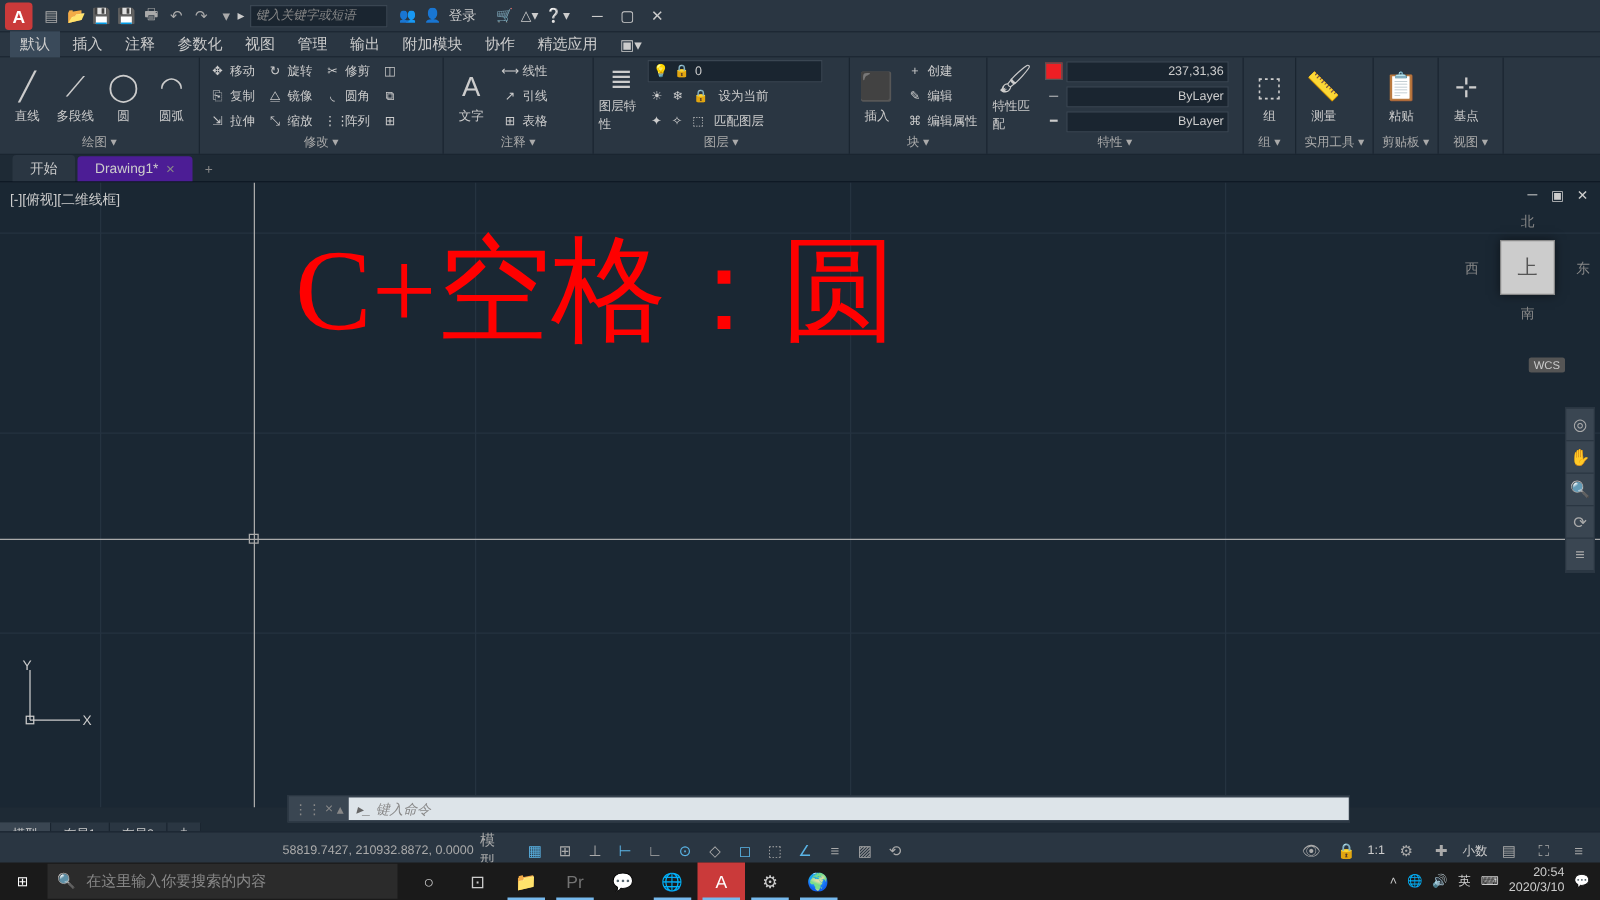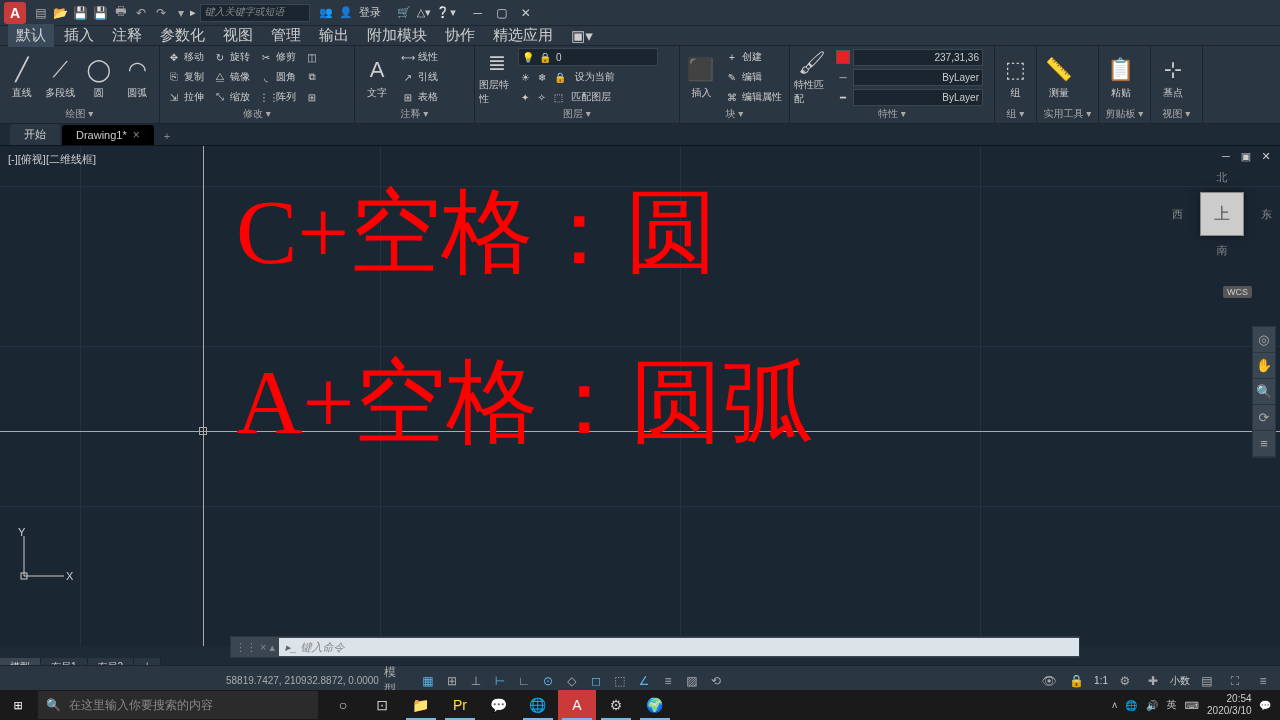--- a/index.html
+++ b/index.html
@@ -8,36 +8,36 @@
 .app-logo{width:22px;height:22px;background:#ca3a3a;border-radius:3px;display:flex;align-items:center;justify-content:center;color:#fff;font-weight:bold;font-size:14px;margin-right:6px}
 .qat{display:flex;gap:2px;align-items:center}
 .qat-btn{width:18px;height:18px;display:flex;align-items:center;justify-content:center;color:#aaa;font-size:12px}
 .title-center{flex:1;text-align:center;color:#ccc;font-size:11px}
 .title-search{display:flex;align-items:center;gap:4px}
 .search-box{width:110px;height:18px;background:#1a2530;border:1px solid #3a4652;padding:0 4px;font-size:10px;color:#888;font-style:italic}
 .login-area{display:flex;align-items:center;gap:6px;margin-left:10px;color:#ccc}
 .win-controls{display:flex;gap:4px;margin-left:12px}
 .win-btn{width:20px;height:18px;display:flex;align-items:center;justify-content:center;color:#ccc;font-size:12px}
 .menubar{height:20px;background:#2a3642;display:flex;align-items:center;padding:0 8px;gap:2px;border-bottom:1px solid #1a2530}
-.menu-item{padding:2px 8px;color:#ccc;font-size:15px;cursor:pointer}
+.menu-item{padding:2px 8px;color:#ccc;font-size:12px;cursor:pointer}
 .menu-item.active{background:#3a4a5a}
 .ribbon{height:78px;background:#2a3642;display:flex;border-bottom:1px solid #1a2530}
 .panel{border-right:1px solid #1a2530;display:flex;flex-direction:column;padding:2px 4px}
 .panel-body{flex:1;display:flex;align-items:flex-start;gap:3px}
 .panel-label{text-align:center;color:#aaa;font-size:10px;padding:1px 0;cursor:pointer}
 .big-btn{display:flex;flex-direction:column;align-items:center;justify-content:center;width:36px;height:58px;color:#ccc;font-size:10px;cursor:pointer}
 .big-btn .ico{font-size:22px;height:32px;display:flex;align-items:center;justify-content:center}
 .small-grid{display:flex;flex-direction:column;gap:2px}
 .small-btn{display:flex;align-items:center;gap:3px;height:18px;padding:0 3px;color:#ccc;font-size:10px;cursor:pointer;white-space:nowrap}
 .small-btn .ico{width:14px;text-align:center}
 .color-swatch{width:14px;height:14px;background:#ed1f24;border:1px solid #555}
 .prop-combo{width:130px;height:17px;background:#1a2530;border:1px solid #3a4652;font-size:10px;color:#ccc;padding:0 3px;display:flex;align-items:center;justify-content:flex-end}
 .filetabs{height:22px;background:#1e2a35;display:flex;align-items:flex-end;padding:0 10px;border-bottom:1px solid #0a1520}
 .filetab{padding:3px 14px;background:#2a3642;border-radius:3px 3px 0 0;font-size:11px;color:#ccc;margin-right:2px;display:flex;align-items:center;gap:6px}
-.filetab.active{background:#000000}
+.filetab.active{background:#4c1d95}
 .filetab-close{color:#888;font-size:12px;cursor:pointer}
 .filetab-add{padding:3px 8px;color:#888;cursor:pointer}
 .canvas{position:absolute;top:146px;left:0;right:0;bottom:44px;background:#1a2733;overflow:hidden}
 .grid-line{position:absolute;background:#253340}
 .crosshair-v{position:absolute;top:0;bottom:0;width:1px;background:#aaa;left:203px}
 .crosshair-h{position:absolute;left:0;right:0;height:1px;background:#aaa;top:285px}
 .crosshair-box{position:absolute;width:8px;height:8px;border:1px solid #aaa;left:199px;top:281px}
 .view-label{position:absolute;top:6px;left:8px;color:#ccc;font-size:11px}
 .canvas-text{position:absolute;color:#ff0000;font-family:"SimSun",serif;font-size:92px;line-height:1;white-space:nowrap}
 .ucs{position:absolute;bottom:60px;left:14px;color:#ccc;font-size:11px}
@@ -363,21 +363,20 @@
   <div class="view-label">[-][俯视][二维线框]</div>
   <div class="canvas-ctrl">
     <span>─</span>
     <span>▣</span>
     <span>✕</span>
   </div>
   <div class="crosshair-v"></div>
   <div class="crosshair-h"></div>
   <div class="crosshair-box"></div>
   <div class="canvas-text" style="top:40px;left:236px">C+空格：圆</div>
-  <div class="canvas-text" style="top:210px;left:236px">A+空格：圆弧</div>
   <div class="ucs">
     <svg width="60" height="60">
         <line x1="10" y1="50" x2="10" y2="10" stroke="#ccc"></line>
         <line x1="10" y1="50" x2="50" y2="50" stroke="#ccc"></line>
         <text x="4" y="10" fill="#ccc" font-size="11">Y</text>
         <text x="52" y="54" fill="#ccc" font-size="11">X</text>
         <rect x="7" y="47" width="6" height="6" fill="none" stroke="#ccc"></rect>
       </svg>
   </div>
   <div class="viewcube">
@@ -450,21 +449,21 @@
 <div class="taskbar">
   <div class="win-start">⊞</div>
   <div class="win-search">
       <span>🔍</span>
       <span>在这里输入你要搜索的内容</span>
     </div>
   <div class="task-icons">
     <div class="task-icon">○</div>
     <div class="task-icon">⊡</div>
     <div class="task-icon running">📁</div>
-    <div class="task-icon running" style="color:#fde047">Pr</div>
+    <div class="task-icon running" style="color:#737373">Pr</div>
     <div class="task-icon" style="color:#2dc100">💬</div>
     <div class="task-icon running">🌐</div>
     <div class="task-icon running" style="background:#ca3a3a;color:#fff">A</div>
     <div class="task-icon running">⚙</div>
     <div class="task-icon running">🌍</div>
   </div>
   <div class="tray">
     <span>˄</span>
     <span>🌐</span>
     <span>🔊</span>

